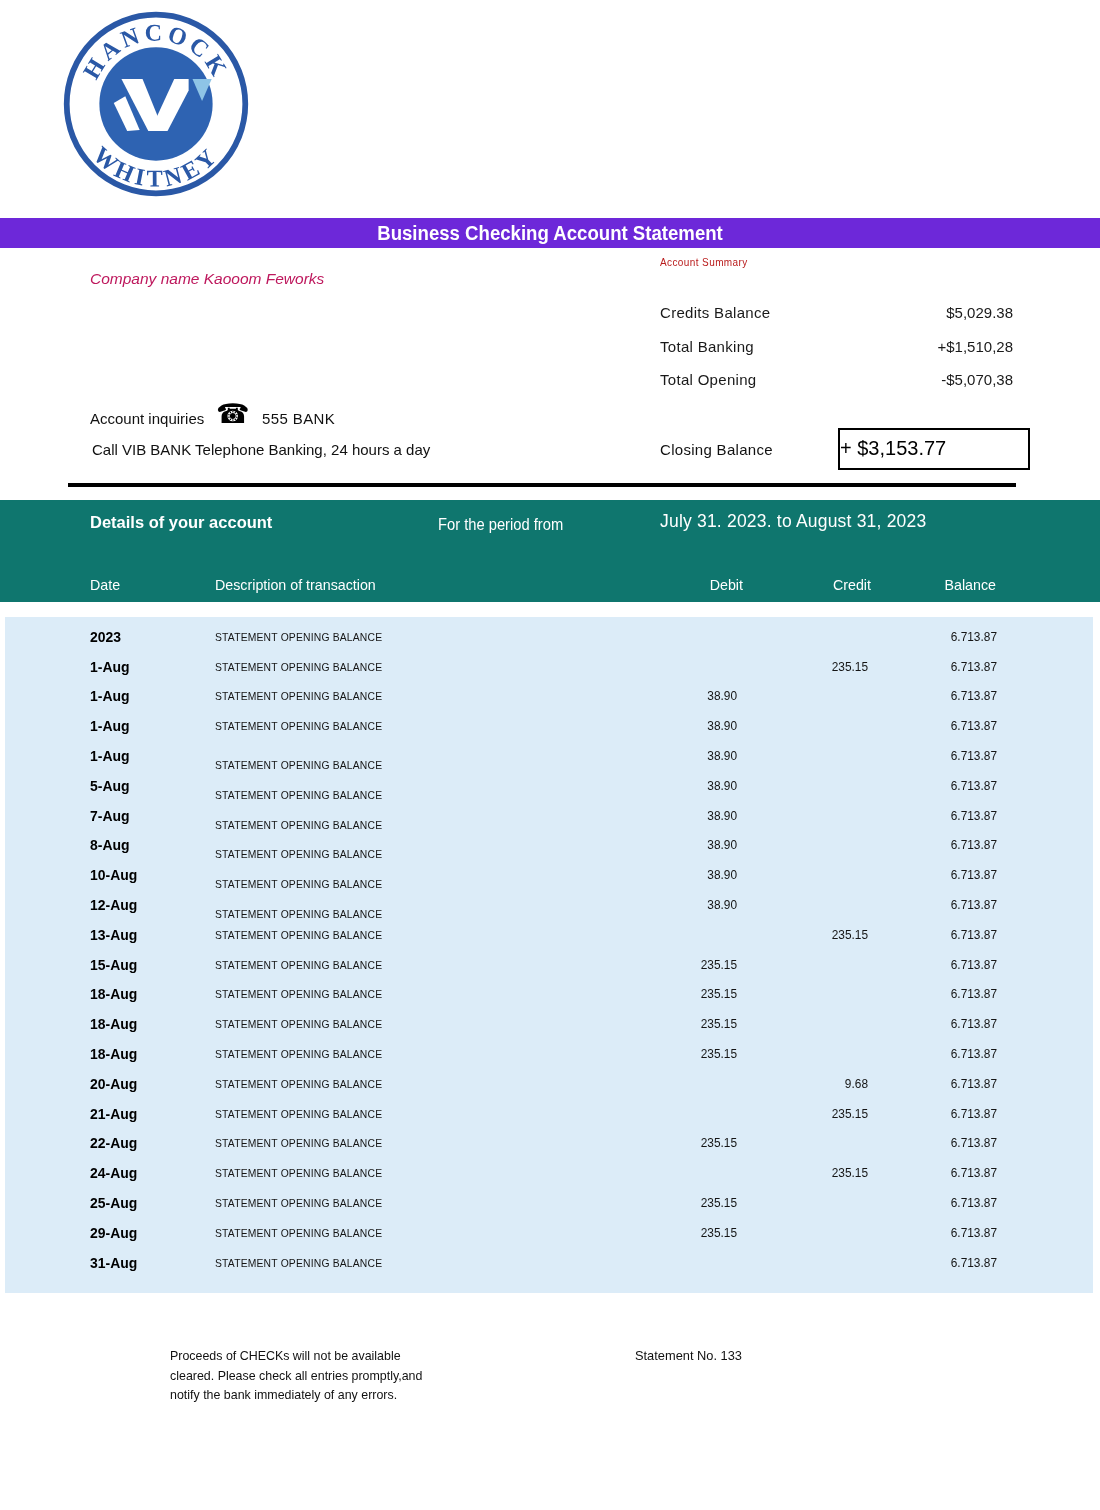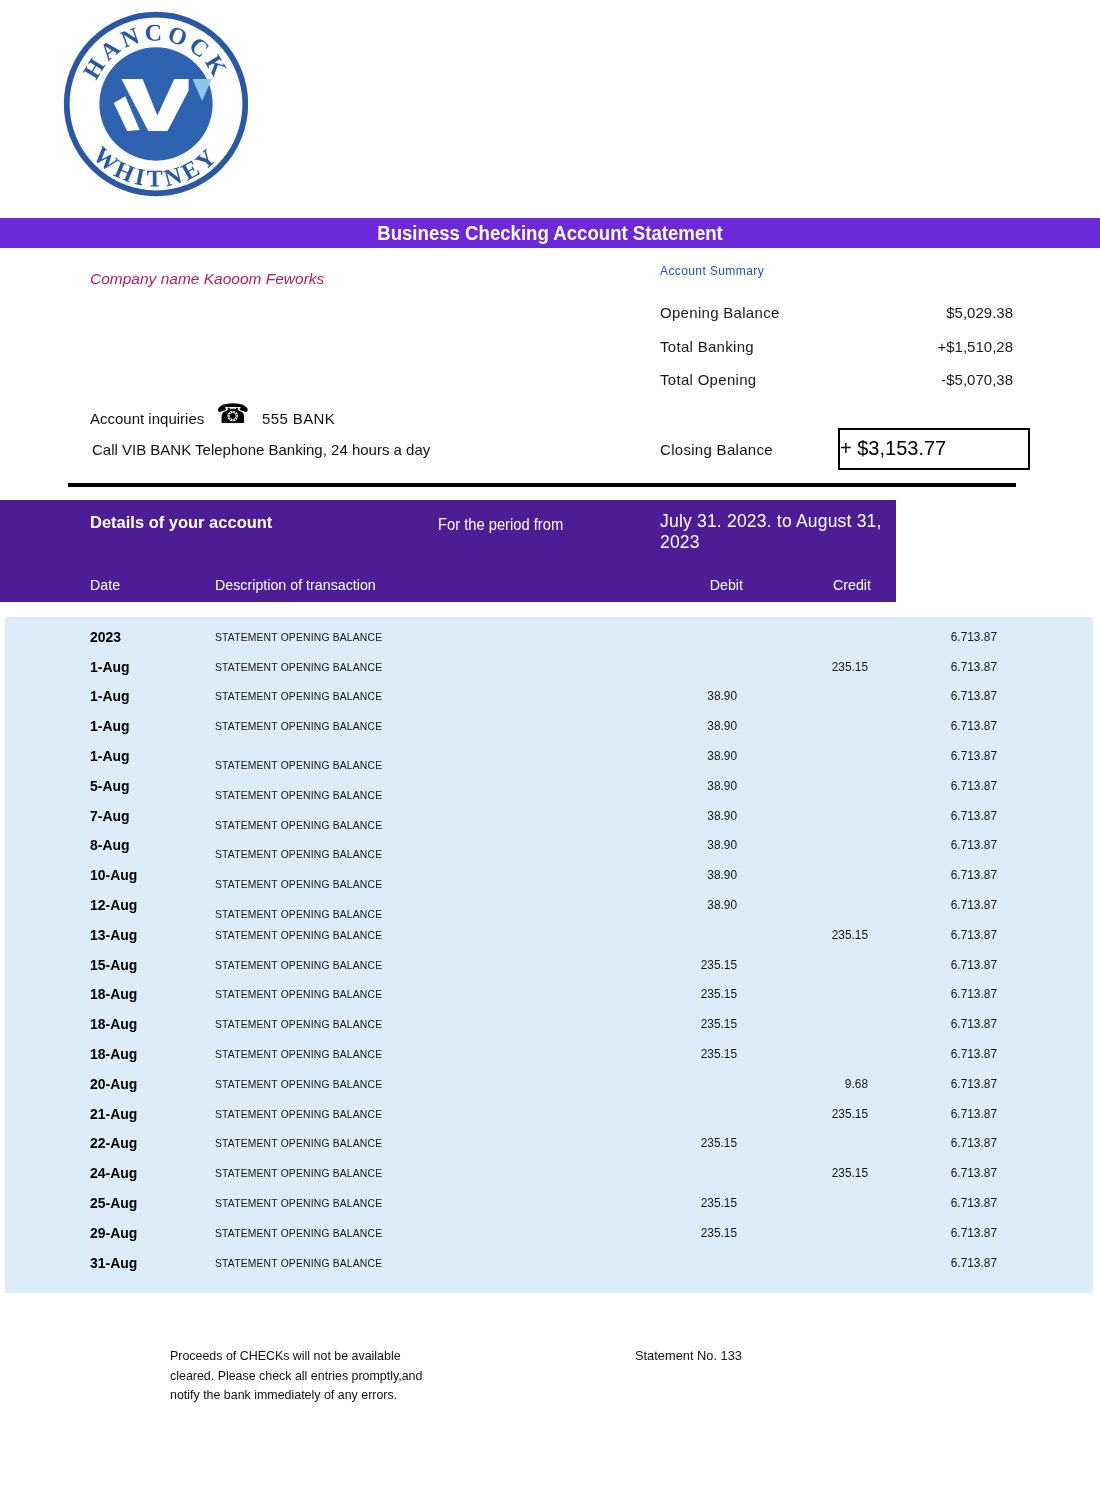--- a/index.html
+++ b/index.html
@@ -10,36 +10,36 @@
   
   .logo{left:60px;top:8px;width:192px;height:192px;}
 
   
   .banner{left:0;top:218px;width:1100px;height:30px;background:#6d28d9;}
   .banner-title{width:100%;text-align:center;line-height:30px;color:#fff;
     font-size:20px;font-weight:700;transform:scaleX(.93);transform-origin:center;}
 
   
   .company-line{left:90px;top:270px;font-style:italic;font-size:15.5px;color:#be185d;}
-  .summary-title{left:660px;top:264px;font-size:12px;color:#1d4ed8;letter-spacing:.4px;}
+  .summary-title{left:660px;top:257px;font-size:10px;color:#b91c1c;letter-spacing:.4px;}
   .sum-label{font-size:15px;color:#1a1a1a;letter-spacing:.3px;}
   .sum-value{width:155px;text-align:right;font-size:15px;color:#1a1a1a;}
   .inq-label{left:90px;top:410px;font-size:15px;}
   .phone-icon{left:216px;top:398px;font-size:27px;color:#000;}
   .phone-value{left:262px;top:410px;font-size:15px;letter-spacing:.4px;}
   .call-line{left:92px;top:441px;font-size:15px;}
   .closing-label{left:660px;top:441px;font-size:15px;letter-spacing:.3px;}
   .closing-box{left:838px;top:428px;width:192px;height:42px;border:2.5px solid #000;box-sizing:border-box;}
   .closing-value{width:100%;height:100%;line-height:37px;
     padding-right:14px;box-sizing:border-box;font-size:20px;color:#000;}
 
   .rule{left:68px;top:483px;width:948px;height:3.5px;background:#000;}
 
   
-  .details-bar{left:0;top:500px;width:896px;height:102px;background:#4c1d95;color:#fff;}
+  .details-bar{left:0;top:500px;width:1100px;height:102px;background:#0f766e;color:#fff;}
   .details-title{left:90px;top:13px;font-size:17px;font-weight:700;transform:scaleX(.97);transform-origin:left top;}
   .period-label{left:438px;top:16px;font-size:16px;transform:scaleX(.92);transform-origin:left top;}
   .period-value{left:660px;top:11px;font-size:17.5px;letter-spacing:.2px;}
   .col-head{top:76px;font-size:15px;transform:scaleX(.95);transform-origin:left top;}
   .ch-date{left:90px;}
   .ch-desc{left:215px;}
   .ch-debit{left:655px;width:88px;text-align:right;transform-origin:right top;}
   .ch-credit{left:789px;width:82px;text-align:right;transform-origin:right top;}
   .ch-balance{left:906px;width:90px;text-align:right;transform-origin:right top;}
 
@@ -95,21 +95,21 @@
   </div>
 
   <div class="abs company-line">Company name Kaooom Feworks</div>
   <div class="abs inq-label">Account inquiries</div>
   <div class="abs phone-icon">☎</div>
   <div class="abs phone-value">555 BANK</div>
   <div class="abs call-line">Call VIB BANK Telephone Banking, 24 hours a day</div>
 
   <div class="abs summary-title">Account Summary</div>
 
-  <div class="abs sum-label" style="left:660px;top:304px;">Opening Balance</div>
+  <div class="abs sum-label" style="left:660px;top:304px;">Credits Balance</div>
   <div class="abs sum-value" style="left:858px;top:304px;">$5,029.38</div>
 
   <div class="abs sum-label" style="left:660px;top:338px;">Total Banking</div>
   <div class="abs sum-value" style="left:858px;top:338px;">+$1,510,28</div>
 
   <div class="abs sum-label" style="left:660px;top:371px;">Total Opening</div>
   <div class="abs sum-value" style="left:858px;top:371px;">-$5,070,38</div>
 
   <div class="abs closing-label">Closing Balance</div>
   <div class="abs closing-box">

